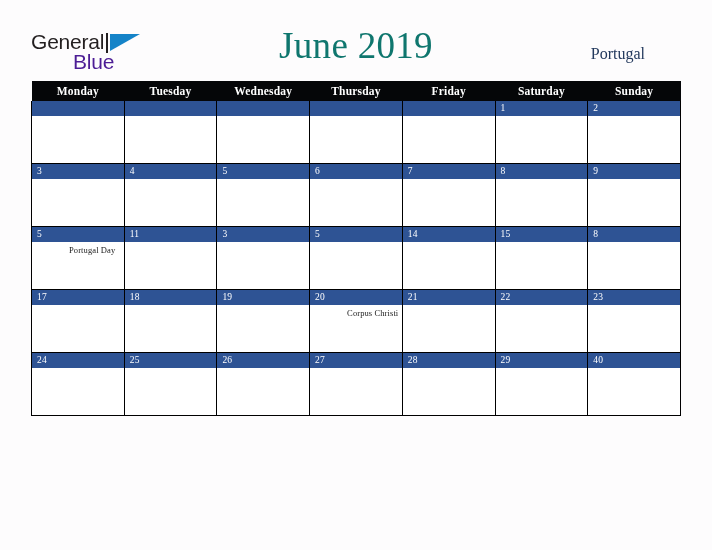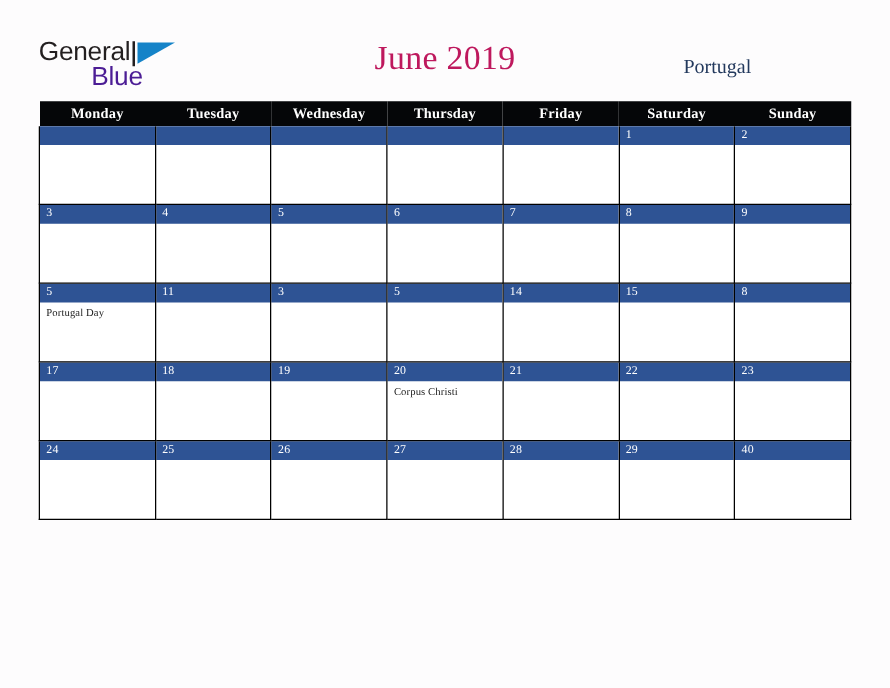--- a/index.html
+++ b/index.html
@@ -21,20 +21,21 @@
     box-sizing: border-box;
   }
 
   
   .topbar {
     position: absolute;
     left: 0;
     top: 0;
     width: 632px;
     height: 78px;
+    padding-left: 44px;
   }
 
   
   .logo {
     position: absolute;
     left: 31px;
     top: 30px;
     width: 140px;
     height: 46px;
   }
@@ -86,22 +87,22 @@
   }
 
   
   .title {
     position: absolute;
     left: 0;
     top: 26px;
     width: 712px;
     text-align: center;
     font-family: "Liberation Serif", serif;
-    font-size: 27px;
-    color: #be185d;
+    font-size: 37px;
+    color: #0f766e;
     letter-spacing: 0.3px;
     line-height: 40px;
   }
 
   
   .country {
     position: absolute;
     right: 31px;
     top: 44px;
     font-family: "Liberation Serif", serif;
@@ -157,20 +158,21 @@
     font-family: "Liberation Serif", serif;
     font-size: 9.5px;
     padding: 0 0 0 5px;
     box-sizing: border-box;
     letter-spacing: 0.2px;
   }
 
   .events {
     display: block;
     padding: 3px 4px 0 5px;
+    margin-left: 32px;
   }
 
   .event {
     display: block;
     font-family: "Liberation Serif", serif;
     font-size: 8.5px;
     color: #1a1a1a;
     line-height: 11px;
     letter-spacing: 0.1px;
     white-space: nowrap;

